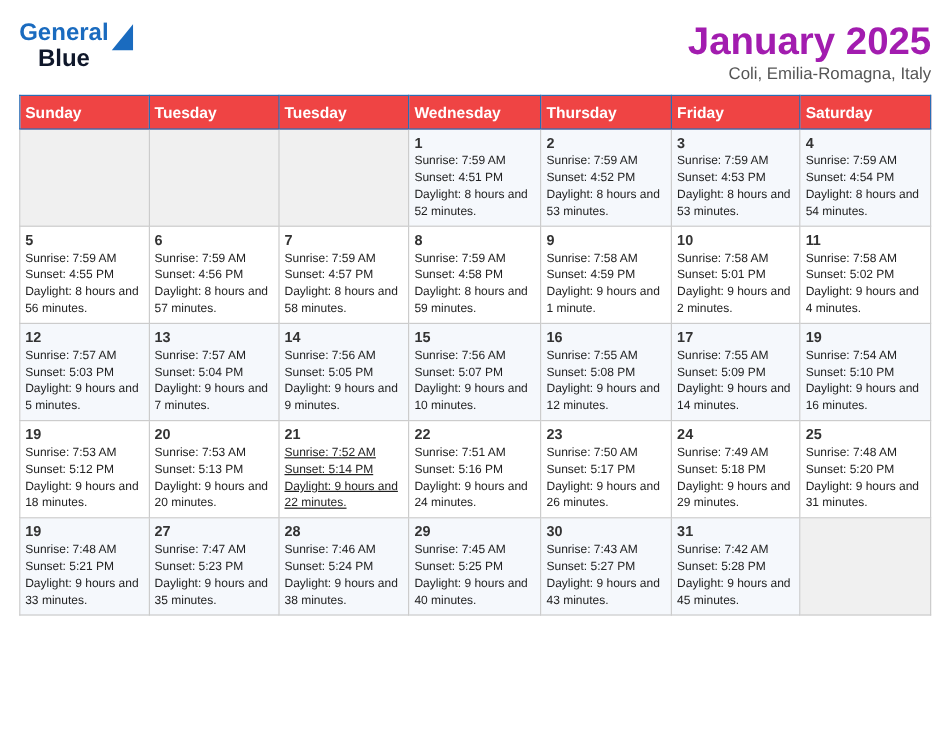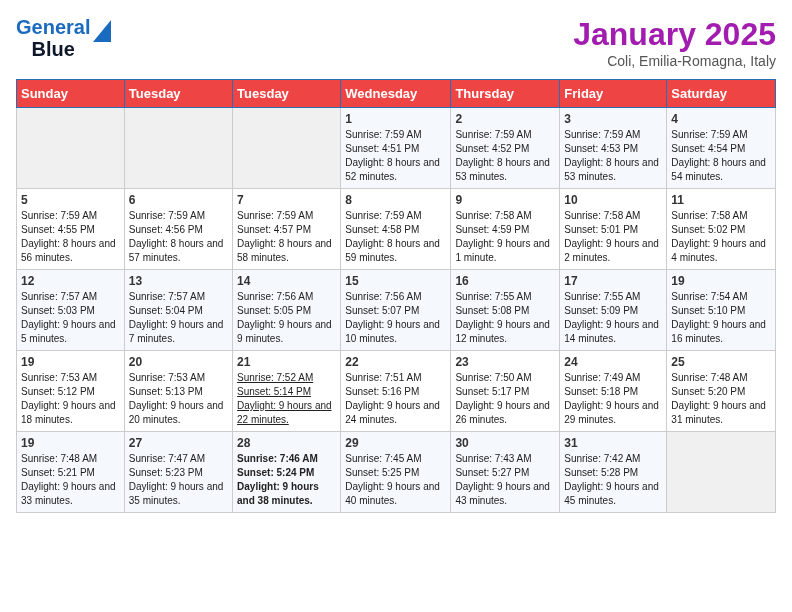--- a/index.html
+++ b/index.html
@@ -292,21 +292,21 @@
 Daylight: 9 hours and 33 minutes.</div>
           </td>
           <td>
             <div class="day-num">27</div>
             <div class="day-info" style="white-space: pre-line;">Sunrise: 7:47 AM
 Sunset: 5:23 PM
 Daylight: 9 hours and 35 minutes.</div>
           </td>
           <td>
             <div class="day-num">28</div>
-            <div class="day-info" style="white-space: pre-line; font-weight: bold;">Sunrise: 7:46 AM
+            <div class="day-info" style="white-space: pre-line;">Sunrise: 7:46 AM
 Sunset: 5:24 PM
 Daylight: 9 hours and 38 minutes.</div>
           </td>
           <td>
             <div class="day-num">29</div>
             <div class="day-info" style="white-space: pre-line;">Sunrise: 7:45 AM
 Sunset: 5:25 PM
 Daylight: 9 hours and 40 minutes.</div>
           </td>
           <td>

